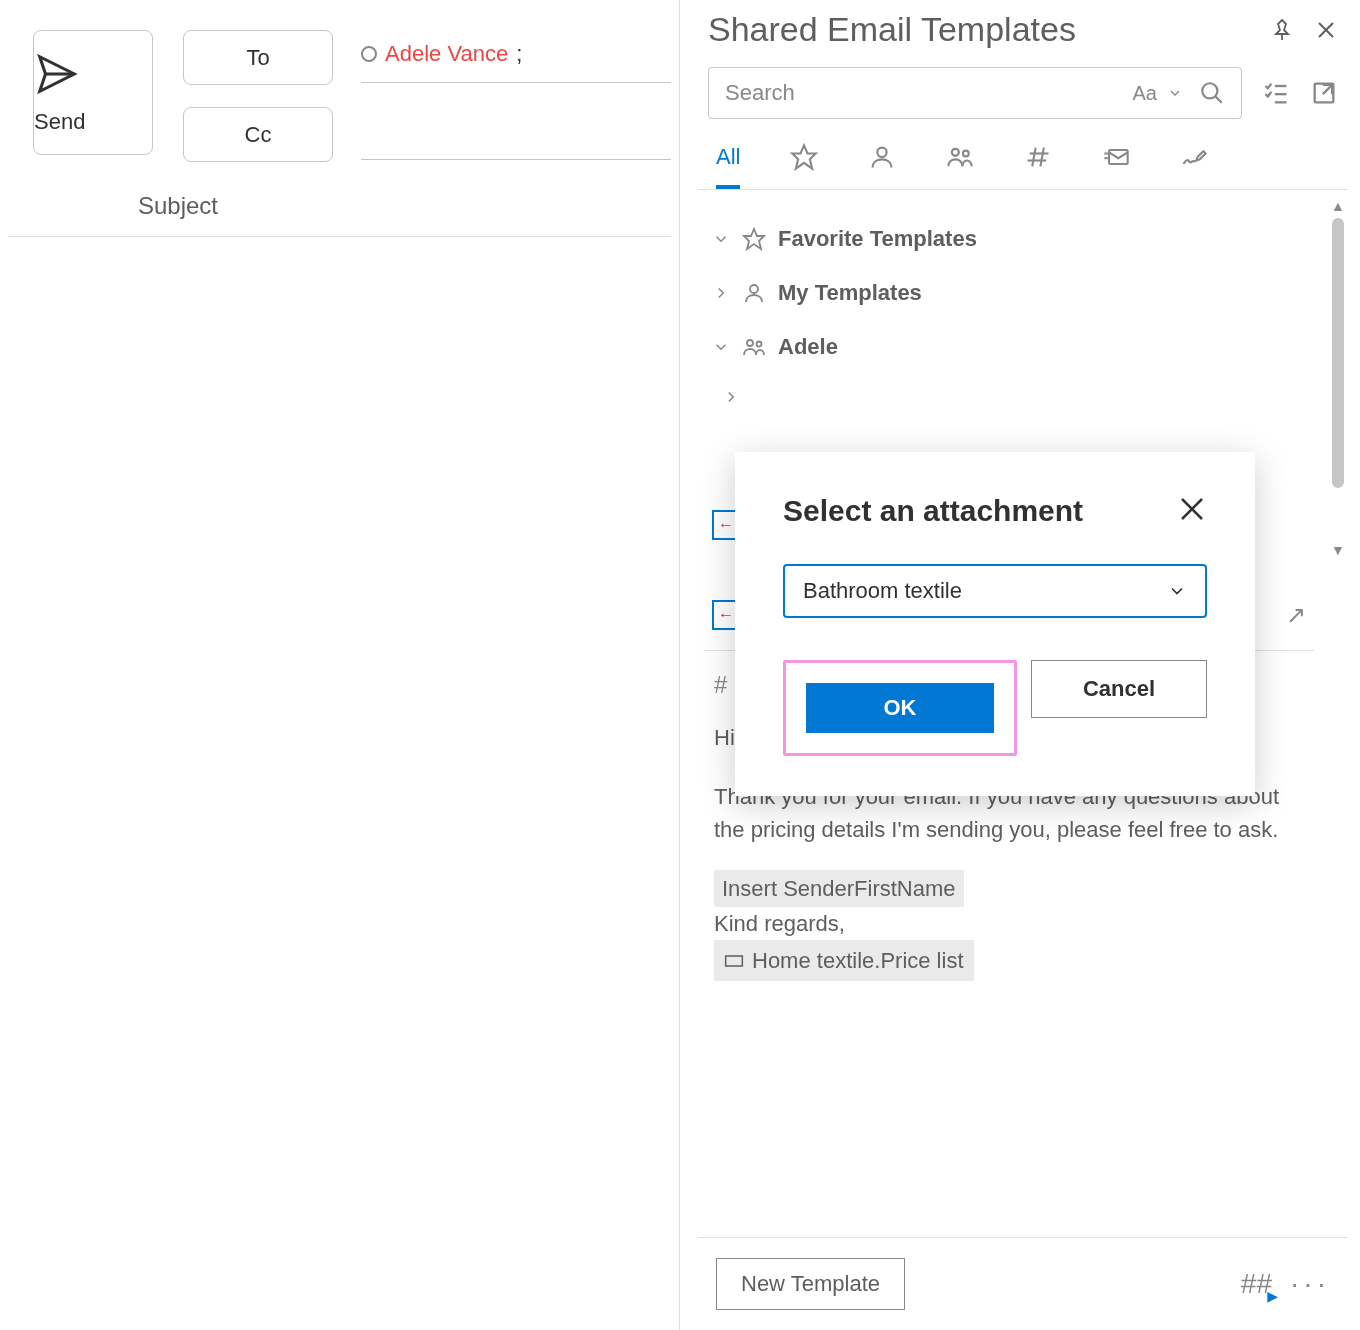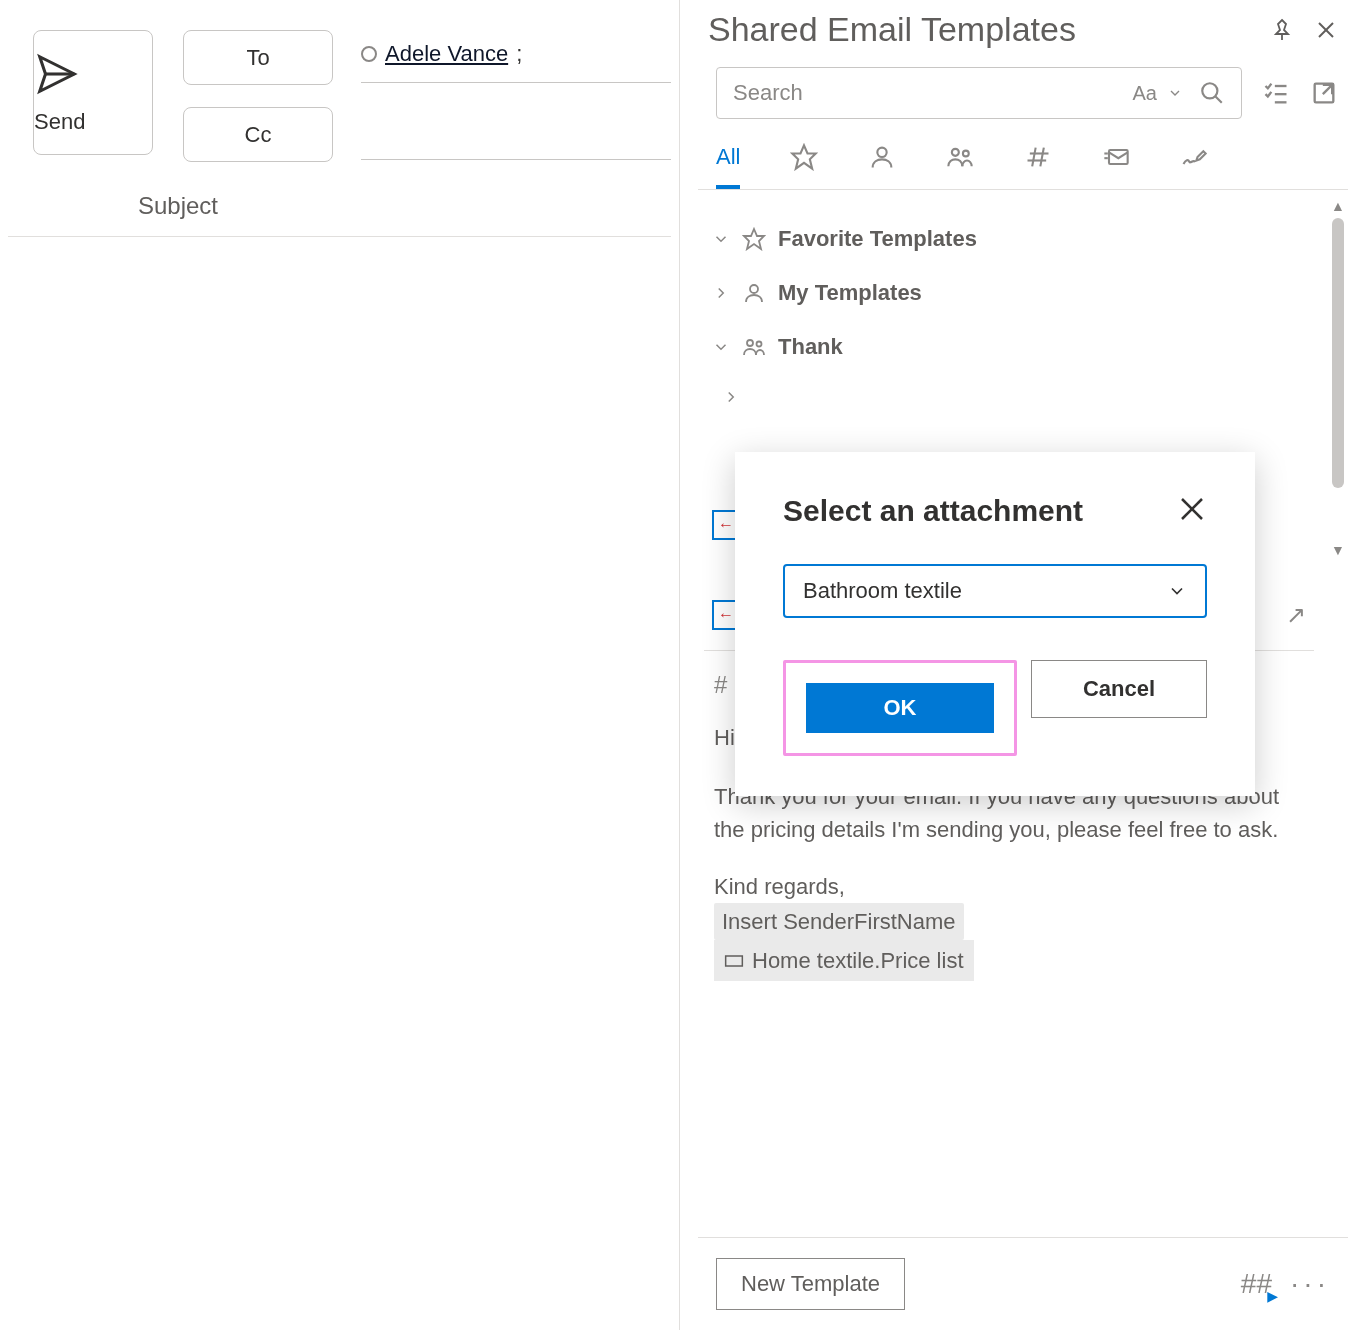--- a/index.html
+++ b/index.html
@@ -72,21 +72,21 @@
       gap: 8px;
       font-size: 22px;
     }
     .presence-circle {
       width: 16px;
       height: 16px;
       border: 2px solid #8a8886;
       border-radius: 50%;
       display: inline-block;
     }
-    .recip { text-decoration: underline; color: #0f172a; }
+    .recip { color: #ef4444; }
     .subject-row {
       display: flex;
       align-items: center;
       padding: 30px 0 16px 0;
       border-bottom: 1px solid #e1dfdd;
     }
     .subject-label {
       width: 340px;
       text-align: center;
       font-size: 24px;
@@ -132,21 +132,20 @@
     }
     .search-box {
       flex: 1;
       height: 52px;
       border: 1px solid #c8c6c4;
       border-radius: 4px;
       display: flex;
       align-items: center;
       padding: 16px 16px;
       gap: 16px;
-      margin-left: 8px;
     }
     .search-input {
       flex: 1;
       border: none;
       outline: none;
       font-size: 22px;
       color: #605e5c;
     }
     .search-input::placeholder { color: #8a8886; }
     .search-ctl { color: #8a8886; font-size: 20px; display: flex; align-items: center; gap: 10px; }
@@ -501,21 +500,21 @@
     <div class="tree-node bold">
       <svg class="chev" viewBox="0 0 24 24" fill="none" stroke="currentColor" stroke-width="2">
             <polyline points="6 9 12 15 18 9"></polyline>
           </svg>
       <svg class="nicon" viewBox="0 0 24 24" fill="none" stroke="#8a8886" stroke-width="1.8">
             <circle cx="8" cy="8" r="3"></circle>
             <circle cx="17" cy="9" r="2.5"></circle>
             <path d="M2 20 C2 16 5 14 8 14 C11 14 14 16 14 20"></path>
             <path d="M14 20 C14 17 16 15 18 15 C20 15 22 17 22 20"></path>
           </svg>
-      <span>Thank</span>
+      <span>Adele</span>
     </div>
     <div class="tree-node" style="padding-left:18px">
       <svg class="chev" viewBox="0 0 24 24" fill="none" stroke="currentColor" stroke-width="2">
             <polyline points="9 6 15 12 9 18"></polyline>
           </svg>
     </div>
 
     <div style="height:80px"></div>
 
     <div class="template-item sel">
@@ -529,22 +528,22 @@
     <div class="node-divider"></div>
     <div class="hash-row">#</div>
 
     <div class="preview-body">
       <p>
         <span>Hi</span>
         <span class="macro">Insert RecipientFirstName</span>
         <span>,</span>
       </p>
       <p>Thank you for your email. If you have any questions about the pricing details I'm sending you, please feel free to ask.</p>
+      <div><span class="macro">Insert SenderFirstName</span></div>
       <div>Kind regards,</div>
-      <div><span class="macro">Insert SenderFirstName</span></div>
       <div class="attach-chip">
         <svg width="20" height="16" viewBox="0 0 24 16" fill="none" stroke="#605e5c" stroke-width="1.8">
               <rect x="2" y="2" width="20" height="12"></rect>
             </svg>
         <span>Home textile.Price list</span>
       </div>
     </div>
     </div>
   </div>
 

